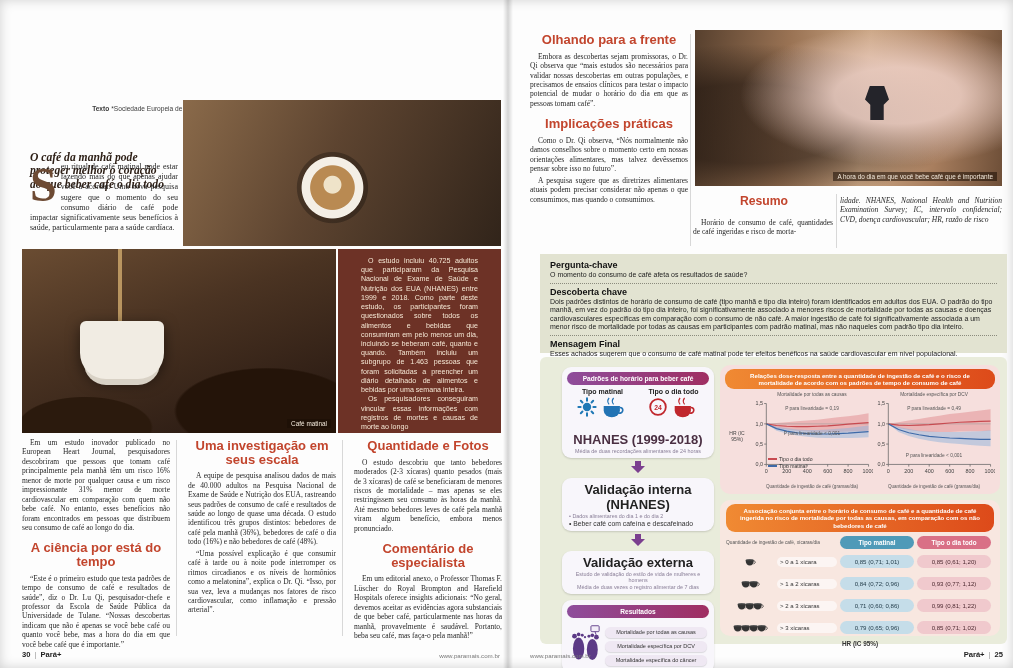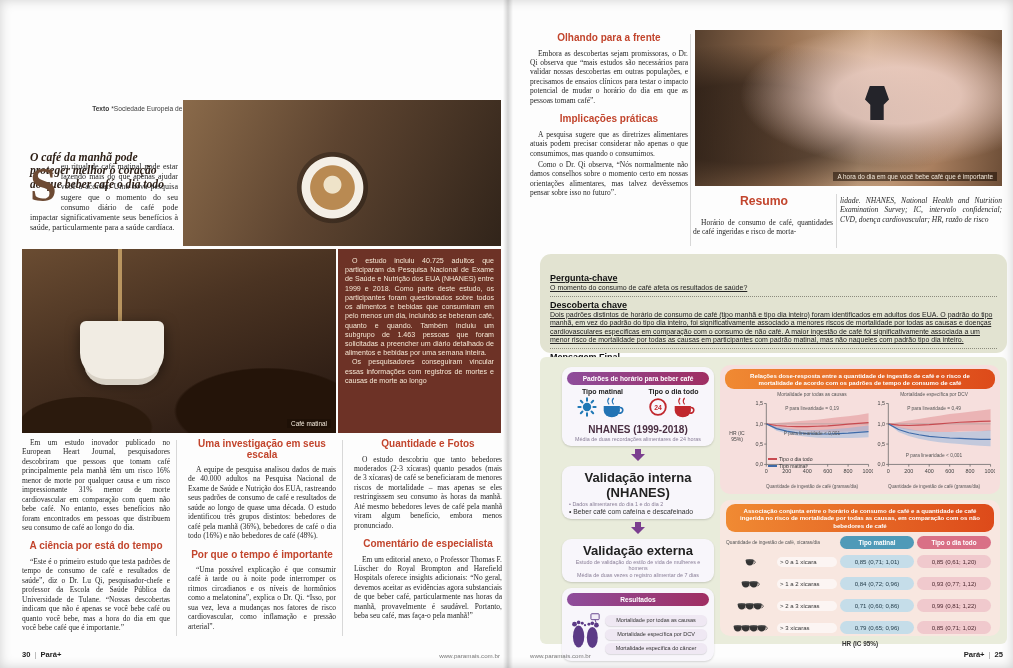--- a/index.html
+++ b/index.html
@@ -36,29 +36,29 @@
       linear-gradient(160deg,#6a4c32 0%,#4a3322 40%,#241610 100%);}
   .photo-pour::before{content:"";position:absolute;left:96px;top:0;width:4px;height:78px;
       background:#caa46a;opacity:.85;}
   .photo-pour::after{content:"";position:absolute;left:58px;top:72px;width:84px;height:58px;
       background:#f1ece3;border-radius:6px 6px 26px 26px;
       box-shadow:0 10px 0 -4px #d9d2c6, 0 4px 14px rgba(0,0,0,.5);}
   .photo-cap{position:absolute;right:5px;bottom:5px;background:rgba(25,12,4,.55);
              color:#f2e8da;font-family:"Liberation Sans",sans-serif;font-size:6.4px;
              padding:1px 4px;}
   .studybox{position:absolute;left:338px;top:249px;width:163px;height:184px;background:#6d3226;
-            color:#f5e7d4;padding:8px 7px;box-sizing:border-box;
+            color:#f5e7d4;padding:8px 23px;box-sizing:border-box;
             font-family:"Liberation Sans",sans-serif;font-size:7.1px;line-height:1.3;
             text-align:justify;}
   .studybox p{margin:0;text-indent:7px;}
   .vrule{position:absolute;width:1px;background:#d8d8d8;}
   .col{position:absolute;top:438px;width:148px;}
   .bodytext{font-size:7.5px;line-height:1.26;text-align:justify;margin:0 0 2px 0;}
   .indent{text-indent:8px;}
-  .colhead{font-family:"Liberation Sans",sans-serif;font-weight:bold;font-size:10px;
+  .colhead{font-family:"Liberation Sans",sans-serif;font-weight:bold;font-size:13px;
            line-height:1.05;color:#c2452d;text-align:center;margin:9px 2px 5px;}
   .mt0{margin-top:1px;}
   .pfoot{position:absolute;top:650px;font-family:"Liberation Sans",sans-serif;font-size:7.6px;
          font-weight:bold;color:#222;}
   .fsep{margin:0 4px;color:#999;font-weight:normal;}
   .purl{position:absolute;top:652px;font-family:"Liberation Sans",sans-serif;font-size:6.2px;
         color:#777;}
   
   #colRA{position:absolute;left:530px;top:32px;width:158px;}
   .photo-kitchen{left:695px;top:30px;width:307px;height:156px;
@@ -67,37 +67,37 @@
       radial-gradient(ellipse at 18% 60%, rgba(20,12,8,.55) 0 30%, rgba(0,0,0,0) 60%),
       linear-gradient(95deg,#57402e 0%,#9a7354 30%,#caa583 55%,#a87e5e 78%,#6e4f38 100%);}
   .photo-kitchen::after{content:"";position:absolute;left:170px;top:56px;width:24px;height:34px;
       background:#24242a;clip-path:polygon(20% 0,80% 0,100% 40%,78% 55%,78% 100%,22% 100%,22% 55%,0 40%);}
   .resumo-h{position:absolute;left:693px;top:194px;width:142px;margin:0;
             font-family:"Liberation Sans",sans-serif;font-weight:bold;font-size:12.2px;
             color:#c2452d;text-align:center;}
   .resumo-a{position:absolute;left:693px;top:218px;width:140px;}
   .resumo-b{position:absolute;left:840px;top:196px;width:162px;font-style:italic;}
   .keybox{position:absolute;left:540px;top:254px;width:467px;height:99px;background:#e2e3d1;
-          border-radius:11px;padding:18px 10px;box-sizing:border-box;
-          font-family:"Liberation Sans",sans-serif;text-decoration:underline;}
+          border-radius:0;padding:5px 10px;box-sizing:border-box;
+          font-family:"Liberation Sans",sans-serif;}
   .kb-h{font-weight:bold;font-size:9px;color:#111;margin:1px 0 1px;}
   .kb-t{font-size:7px;line-height:1.22;color:#222;}
   .kb-div{border-bottom:1px dotted #8b8b7d;margin:3px 0;}
   
   #infog{position:absolute;left:540px;top:357px;width:467px;height:287px;background:#e9ecdb;
          border-radius:6px;font-family:"Liberation Sans",sans-serif;}
   .flowcol{position:absolute;left:22px;top:10px;width:152px;}
   .icard{background:#f8f6fb;border-radius:9px;box-shadow:0 1px 2px rgba(0,0,0,.15);
          padding:4px 5px;box-sizing:border-box;text-align:center;}
   .ipill{display:block;margin:1px auto 3px;background:linear-gradient(90deg,#8e4d9b,#a02e62);
          color:#fff;border-radius:10px;font-weight:bold;font-size:6.6px;padding:3px 4px;}
   .types{display:flex;justify-content:space-around;margin-top:2px;}
   .tlabel{font-weight:bold;font-size:7px;color:#222;margin-bottom:1px;}
   .ticons svg{vertical-align:middle;}
-  .nhanes{font-weight:bold;font-size:10px;color:#4a2f42;margin-top:6px;}
+  .nhanes{font-weight:bold;font-size:13px;color:#4a2f42;margin-top:14px;}
   .nnote{font-size:5.4px;color:#8a7f98;margin-top:1px;}
   .iarrow{text-align:center;margin:1px 0;}
   .ichead{font-weight:bold;font-size:13px;color:#222;}
   .ibullet{text-align:left;margin:1px 2px 0;}
   .ib-s{font-size:5.4px;color:#8a7f98;}
   .ib-b{font-size:6.8px;color:#333;}
   .inote{font-size:5.4px;color:#8a7f98;margin-top:1px;}
   .rescard{margin-top:6px;}
   .resrow{display:flex;align-items:center;justify-content:space-between;padding:2px 2px 0;}
   .respills{flex:1;margin-left:4px;}
@@ -175,21 +175,20 @@
 
   <div class="col" style="left:22px;">
     <p class="bodytext indent">Em um estudo inovador publicado no European Heart Journal, pesquisadores descobriram que pessoas que tomam café principalmente pela manhã têm um risco 16% menor de morte por qualquer causa e um risco impressionante 31% menor de morte cardiovascular em comparação com quem não bebe café. No entanto, esses benefícios não foram encontrados em pessoas que distribuem seu consumo de café ao longo do dia.</p>
     <h3 class="colhead">A ciência por está do tempo</h3>
     <p class="bodytext indent">“Este é o primeiro estudo que testa padrões de tempo de consumo de café e resultados de saúde”, diz o Dr. Lu Qi, pesquisador-chefe e professor da Escola de Saúde Pública da Universidade de Tulane. “Nossas descobertas indicam que não é apenas se você bebe café ou quanto você bebe, mas a hora do dia em que você bebe café que é importante.”</p>
   </div>
 
   <div class="col" style="left:188px;">
     <h3 class="colhead mt0">Uma investigação em seus escala</h3>
     <p class="bodytext indent">A equipe de pesquisa analisou dados de mais de 40.000 adultos na Pesquisa Nacional de Exame de Saúde e Nutrição dos EUA, rastreando seus padrões de consumo de café e resultados de saúde ao longo de quase uma década. O estudo identificou três grupos distintos: bebedores de café pela manhã (36%), bebedores de café o dia todo (16%) e não bebedores de café (48%).</p>
-    <h3 class="colhead">Por que o tempo é importante</h3>
     <p class="bodytext indent">“Uma possível explicação é que consumir café à tarde ou à noite pode interromper os ritmos circadianos e os níveis de hormônios como a melatonina”, explica o Dr. Qi. “Isso, por sua vez, leva a mudanças nos fatores de risco cardiovascular, como inflamação e pressão arterial”.</p>
   </div>
 
   <div class="col" style="left:354px;">
     <h3 class="colhead mt0">Quantidade e Fotos</h3>
     <p class="bodytext indent">O estudo descobriu que tanto bebedores moderados (2-3 xícaras) quanto pesados (mais de 3 xícaras) de café se beneficiaram de menores riscos de mortalidade – mas apenas se eles restringissem seu consumo às horas da manhã. Até mesmo bebedores leves de café pela manhã viram algum benefício, embora menos pronunciado.</p>
     <h3 class="colhead">Comentário de especialista</h3>
     <p class="bodytext indent">Em um editorial anexo, o Professor Thomas F. Lüscher do Royal Brompton and Harefield Hospitals oferece insights adicionais: “No geral, devemos aceitar as evidências agora substanciais de que beber café, particularmente nas horas da manhã, provavelmente é saudável. Portanto, beba seu café, mas faça-o pela manhã!”</p>
   </div>
 
@@ -197,22 +196,22 @@
     <span>30</span><span class="fsep">|</span><span>Pará+</span>
   </div>
   <div class="purl" style="left:400px;width:100px;text-align:right;">www.paramais.com.br</div>
 
   <div class="gutter"></div>
 
   <div id="colRA">
     <h3 class="colhead mt0">Olhando para a frente</h3>
     <p class="bodytext indent">Embora as descobertas sejam promissoras, o Dr. Qi observa que “mais estudos são necessários para validar nossas descobertas em outras populações, e precisamos de ensaios clínicos para testar o impacto potencial de mudar o horário do dia em que as pessoas tomam café”.</p>
     <h3 class="colhead">Implicações práticas</h3>
+    <p class="bodytext indent">Como o Dr. Qi observa, “Nós normalmente não damos conselhos sobre o momento certo em nossas orientações alimentares, mas talvez devêssemos pensar sobre isso no futuro”.</p>
     <p class="bodytext indent">A pesquisa sugere que as diretrizes alimentares atuais podem precisar considerar não apenas o que consumimos, mas quando o consumimos.</p>
-    <p class="bodytext indent">Como o Dr. Qi observa, “Nós normalmente não damos conselhos sobre o momento certo em nossas orientações alimentares, mas talvez devêssemos pensar sobre isso no futuro”.</p>
   </div>
 
   <div class="photo photo-kitchen">
     <div class="photo-cap">A hora do dia em que você bebe café que é importante</div>
   </div>
 
   <div class="vrule" style="left:690px;top:34px;height:212px;"></div>
   <div class="vrule" style="left:836px;top:194px;height:54px;"></div>
 
   <h3 class="resumo-h">Resumo</h3>

